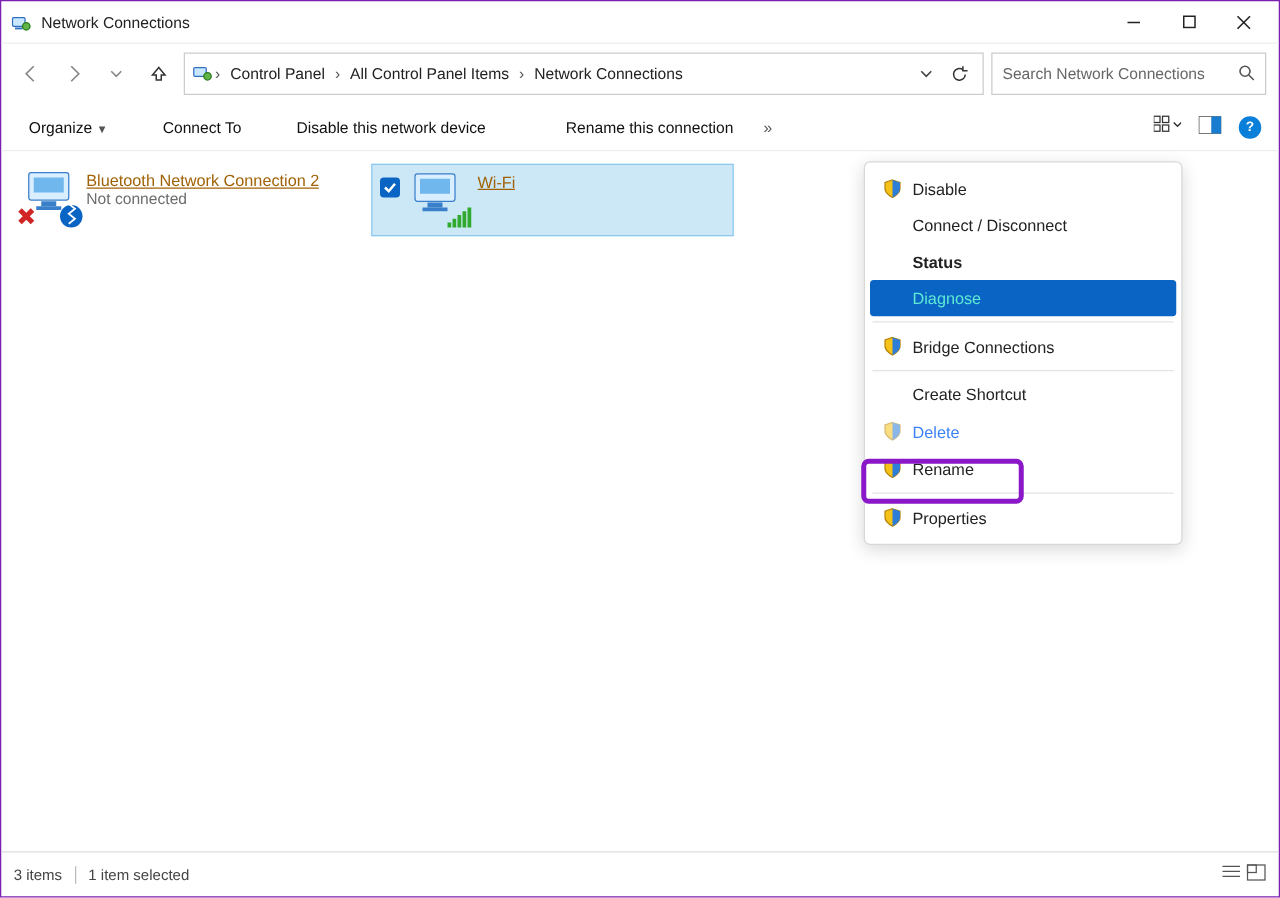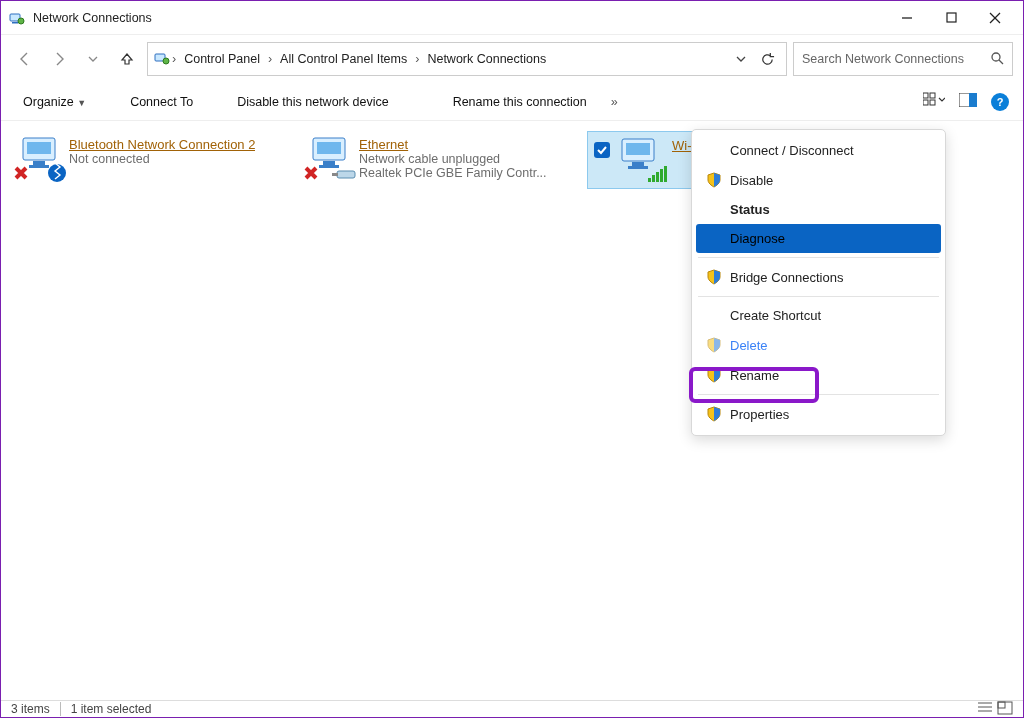--- a/index.html
+++ b/index.html
@@ -100,31 +100,31 @@
     display:flex; align-items:center;
     padding:7px 10px;
     font-size:13px;
     border-radius:3px;
   }
   .ctx-item .shield { width:16px; height:16px; margin-right:8px; flex-shrink:0; }
   .ctx-item.noicon { padding-left:34px; }
   .ctx-item.disabled { color:#3b82f6; }
   .ctx-item.disabled .shield { opacity:0.55; }
   .ctx-item.bold { font-weight:600; padding-left:34px; }
-  .ctx-item.hover { background:#0a64c3; color:#000000; padding-left:34px;align-items:center; }
+  .ctx-item.hover { background:#0a64c3; color:#5eead4; padding-left:34px;align-items:center; }
   .ctx-sep { height:1px; background:#e3e3e3; margin:4px 2px; }
   .highlight-box {
     position:absolute;
     border:4px solid #8a18c9;
     border-radius:6px;
     pointer-events:none;
   }
   
   .statusbar {
-    height:17px;
+    height:36px;
     border-top:1px solid #ddd;
     display:flex;
     align-items:center;
     padding:0 10px;
     font-size:12px;
     color:#444;
   }
   .statusbar .st-item { padding:0 10px; }
   .statusbar .st-item:first-child { border-right:1px solid #bbb; padding-left:0; }
   .statusbar-right { margin-left:auto; display:flex; gap:4px; align-items:center; }
@@ -262,40 +262,20 @@
         <circle cx="44" cy="38" r="9" fill="#0a64c3"></circle>
         <path d="M42 32 L47 36 L42 40 L47 44 L42 48" fill="none" stroke="#fff" stroke-width="1.4" transform="translate(0,-4)"></path>
       </svg>
     </div>
     <div class="conn-text">
       <div class="conn-title">Bluetooth Network Connection 2</div>
       <div class="conn-sub">Not connected</div>
     </div>
   </div>
 
-  <div class="conn-item">
-    <div class="conn-icon-wrap">
-      <svg viewBox="0 0 56 48" width="56" height="48">
-        <rect x="10" y="3" width="32" height="22" rx="2" fill="#d9efff" stroke="#3a7fc9"></rect>
-        <rect x="14" y="7" width="24" height="12" fill="#6fb7ed"></rect>
-        <rect x="20" y="26" width="12" height="4" fill="#3a7fc9"></rect>
-        <rect x="16" y="30" width="20" height="3" fill="#3a7fc9"></rect>
-        <g transform="translate(0,30)">
-            <path d="M3 3 L13 13 M13 3 L3 13" stroke="#d12424" stroke-width="4"></path>
-          </g>
-        <rect x="34" y="36" width="18" height="7" rx="2" fill="#bcd7e9" stroke="#5a8db0"></rect>
-        <rect x="29" y="38" width="6" height="3" fill="#888"></rect>
-      </svg>
-    </div>
-    <div class="conn-text" style="max-width:190px;">
-      <div class="conn-title">Ethernet</div>
-      <div class="conn-sub">Network cable unplugged</div>
-      <div class="conn-sub ellipsis">Realtek PCIe GBE Family Contr...</div>
-    </div>
-  </div>
 
   <div class="conn-item selected" style="width:290px;">
     <div class="conn-check">
       <svg width="10" height="10" viewBox="0 0 10 10">
           <path d="M1 5 L4 8 L9 2" fill="none" stroke-width="2"></path>
         </svg>
     </div>
     <div class="conn-icon-wrap">
       <svg viewBox="0 0 56 48" width="56" height="48">
         <rect x="6" y="3" width="32" height="22" rx="2" fill="#d9efff" stroke="#3a7fc9"></rect>
@@ -310,29 +290,29 @@
           <rect x="16" y="0" width="3" height="16" fill="#2faa2f"></rect>
         </g>
       </svg>
     </div>
     <div class="conn-text">
       <div class="conn-title">Wi-Fi</div>
     </div>
   </div>
 
   <div class="context-menu">
+    <div class="ctx-item">
+      <span class="shield"><svg viewBox="0 0 16 16" width="16" height="16">
+            <path d="M8 1 L14 3 V8 C14 12 8 15 8 15 C8 15 2 12 2 8 V3 Z" fill="#f5c21a" stroke="#b8860b"></path>
+            <path d="M8 1 V15 C8 15 14 12 14 8 V3 Z" fill="#2e7dd7"></path>
+          </svg></span>
+      <span>Disable</span>
+    </div>
     <div class="ctx-item noicon">
       <span>Connect / Disconnect</span>
-    </div>
-    <div class="ctx-item">
-      <span class="shield"><svg viewBox="0 0 16 16" width="16" height="16">
-            <path d="M8 1 L14 3 V8 C14 12 8 15 8 15 C8 15 2 12 2 8 V3 Z" fill="#f5c21a" stroke="#b8860b"></path>
-            <path d="M8 1 V15 C8 15 14 12 14 8 V3 Z" fill="#2e7dd7"></path>
-          </svg></span>
-      <span>Disable</span>
     </div>
     <div class="ctx-item bold">
       <span>Status</span>
     </div>
     <div class="ctx-item hover">
       <span>Diagnose</span>
     </div>
     <div class="ctx-sep"></div>
     <div class="ctx-item">
       <span class="shield"><svg viewBox="0 0 16 16" width="16" height="16">

